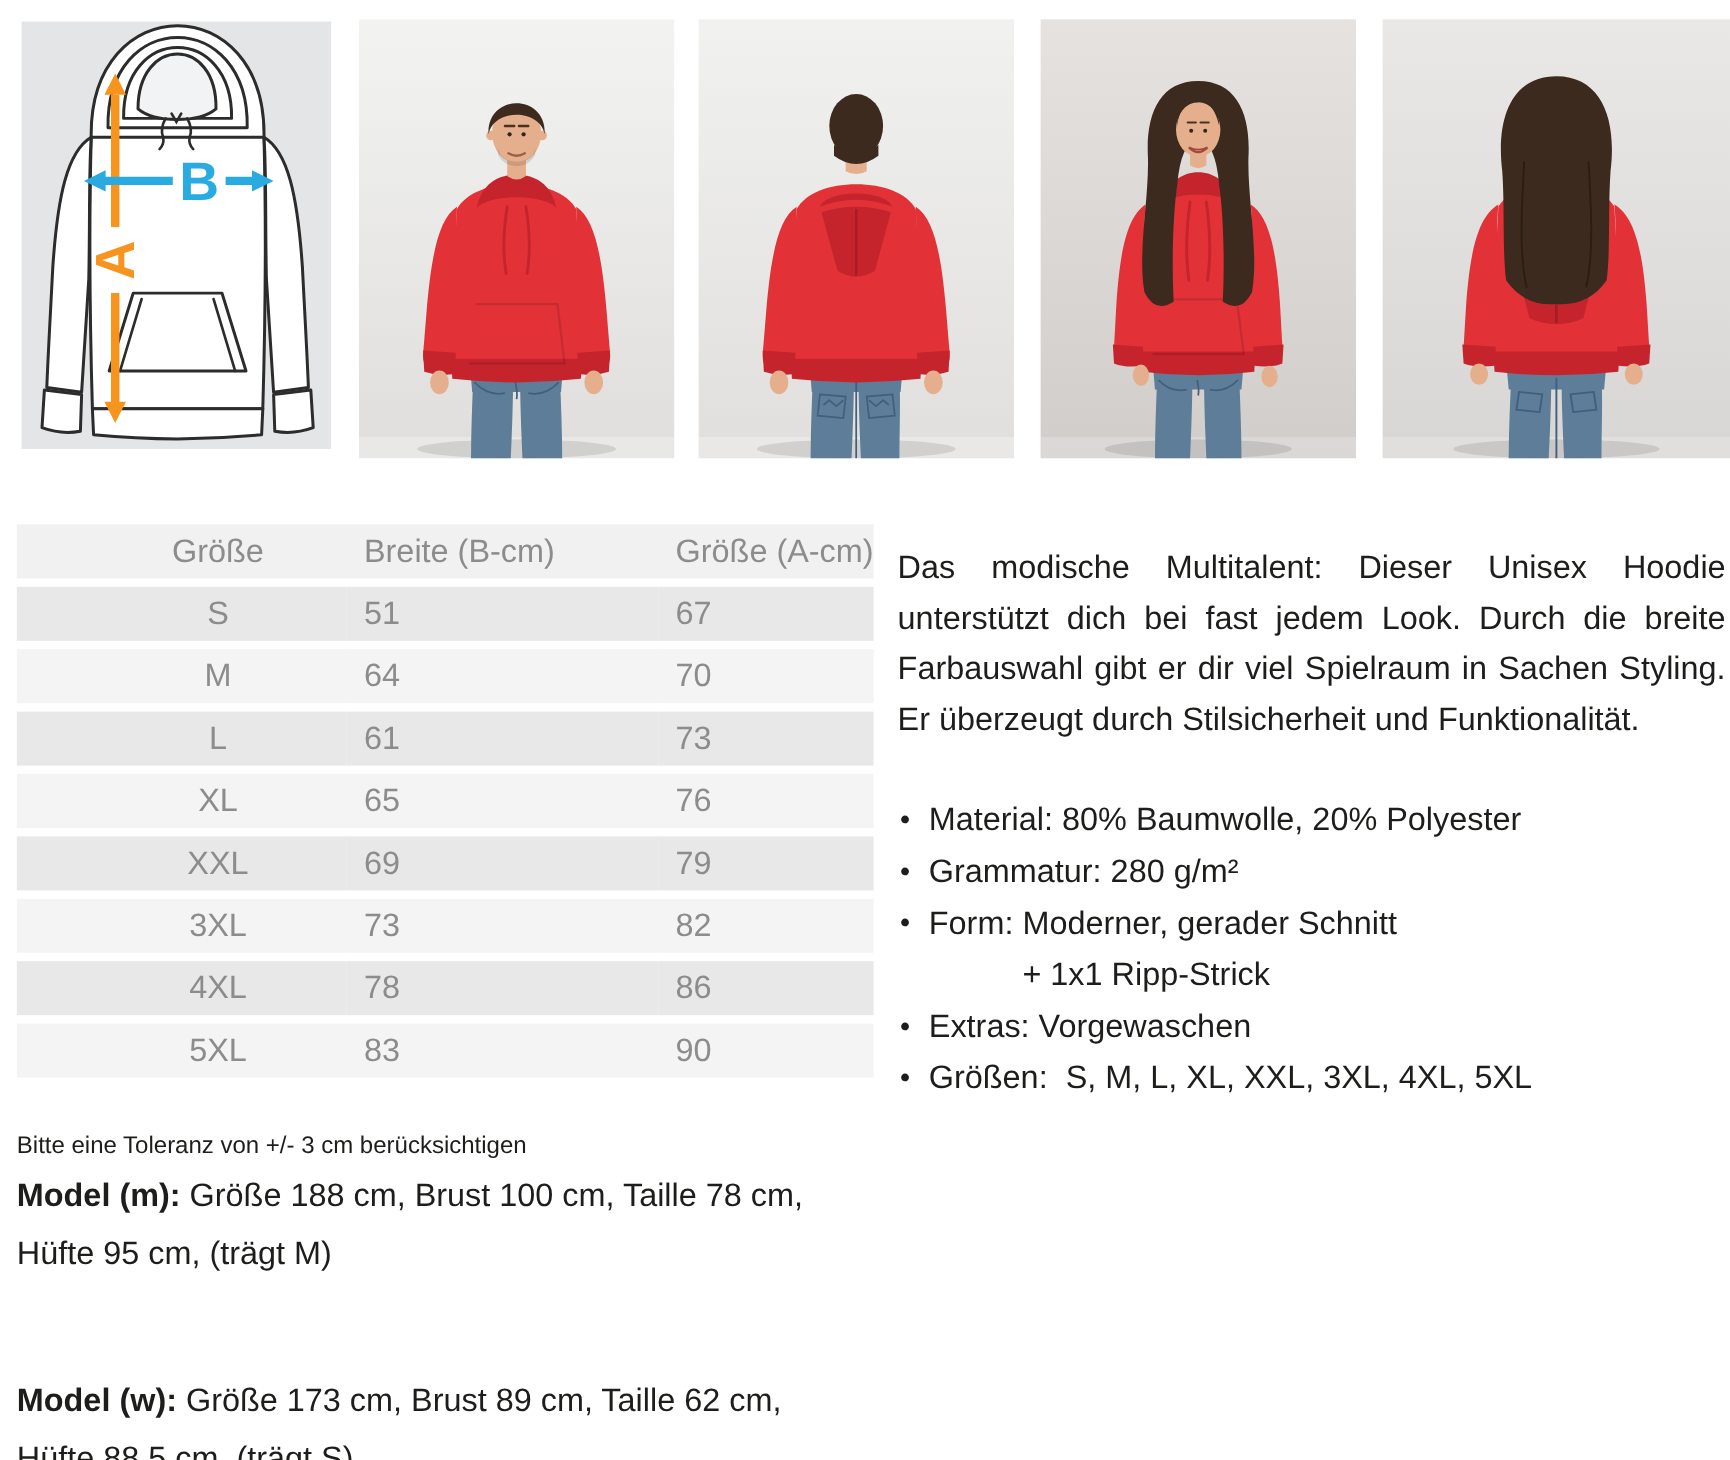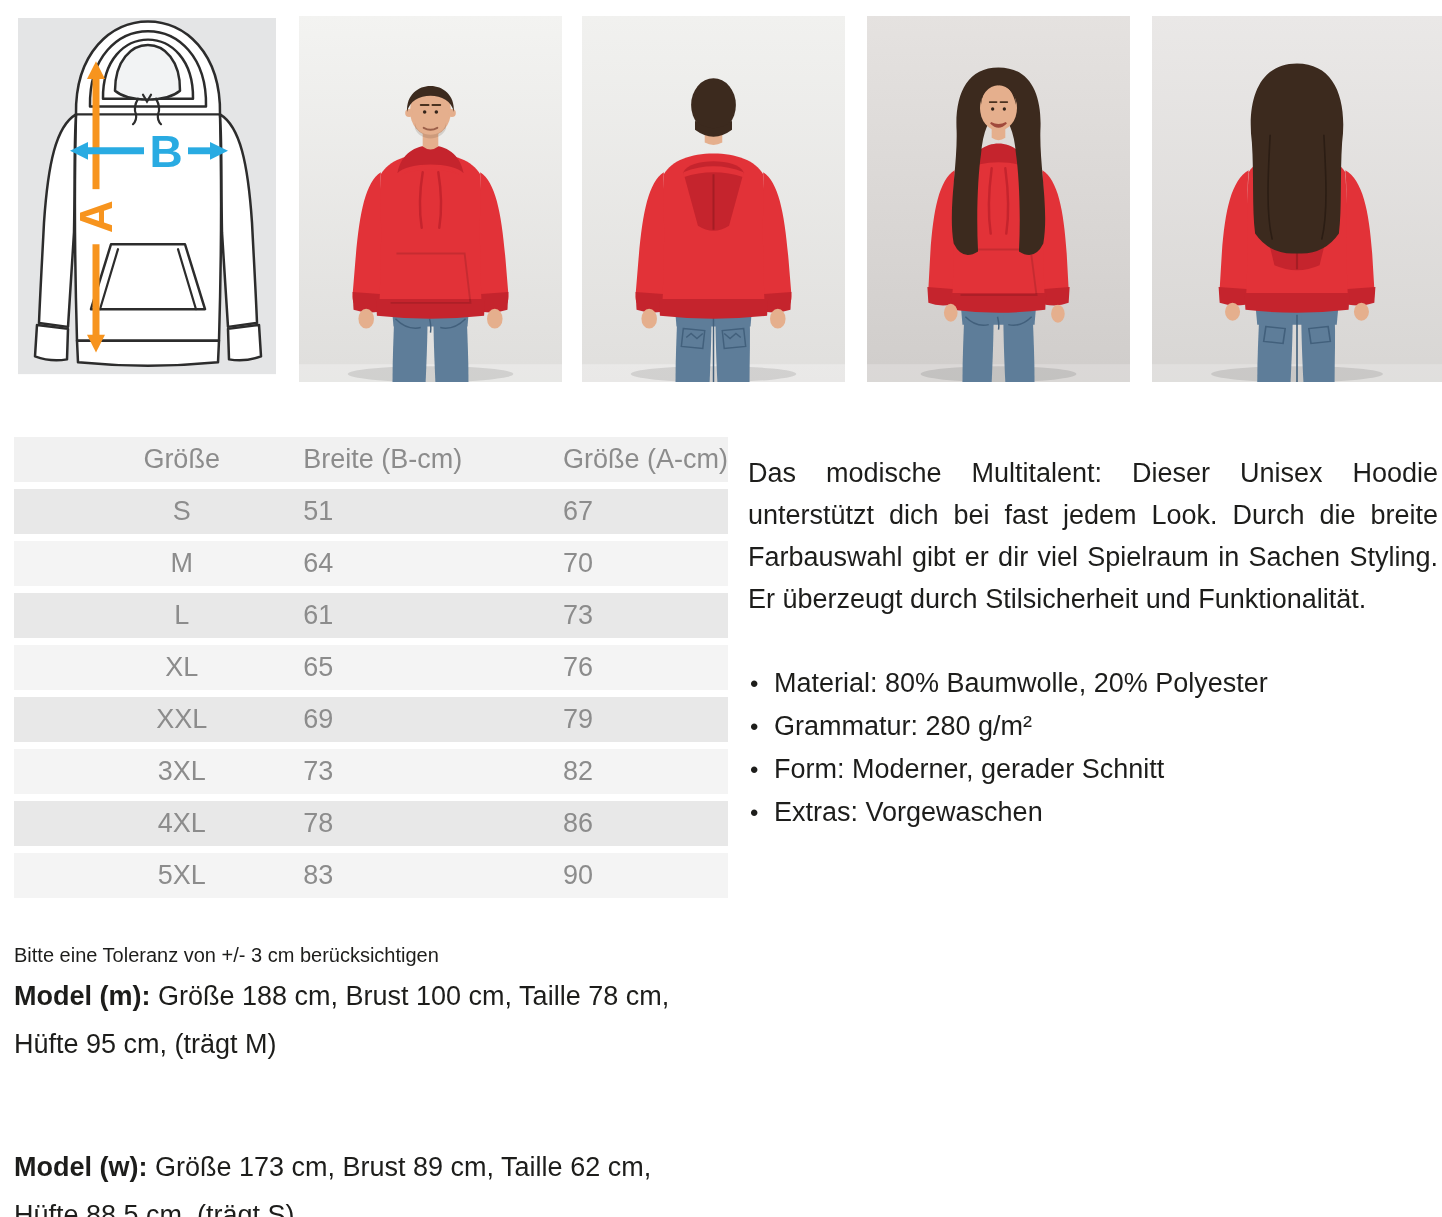--- a/index.html
+++ b/index.html
@@ -346,17 +346,19 @@
   <p class="model model-m"><strong>Model (m):</strong><span> Größe 188 cm, Brust 100 cm, Taille 78 cm, Hüfte 95 cm, (trägt M)</span></p>
 
   <p class="model model-w"><strong>Model (w):</strong><span> Größe 173 cm, Brust 89 cm, Taille 62 cm, Hüfte 88,5 cm, (trägt S)</span></p>
 
   <section class="right-col">
     <p class="desc">Das modische Multitalent: Dieser Unisex Hoodie unterstützt dich bei fast jedem Look. Durch die breite Farbauswahl gibt er dir viel Spielraum in Sachen Styling. Er überzeugt durch Stilsicherheit und Funktionalität.</p>
     <ul class="features">
       <li>Material: 80% Baumwolle, 20% Polyester</li>
       <li>Grammatur: 280 g/m²</li>
       <li>Form: Moderner, gerader Schnitt</li>
+      <li class="cont">+ 1x1 Ripp-Strick</li>
       <li>Extras: Vorgewaschen</li>
+      <li>Größen:&nbsp; S, M, L, XL, XXL, 3XL, 4XL, 5XL</li>
     </ul>
   </section>
 
 </div>
 
 </body></html>

